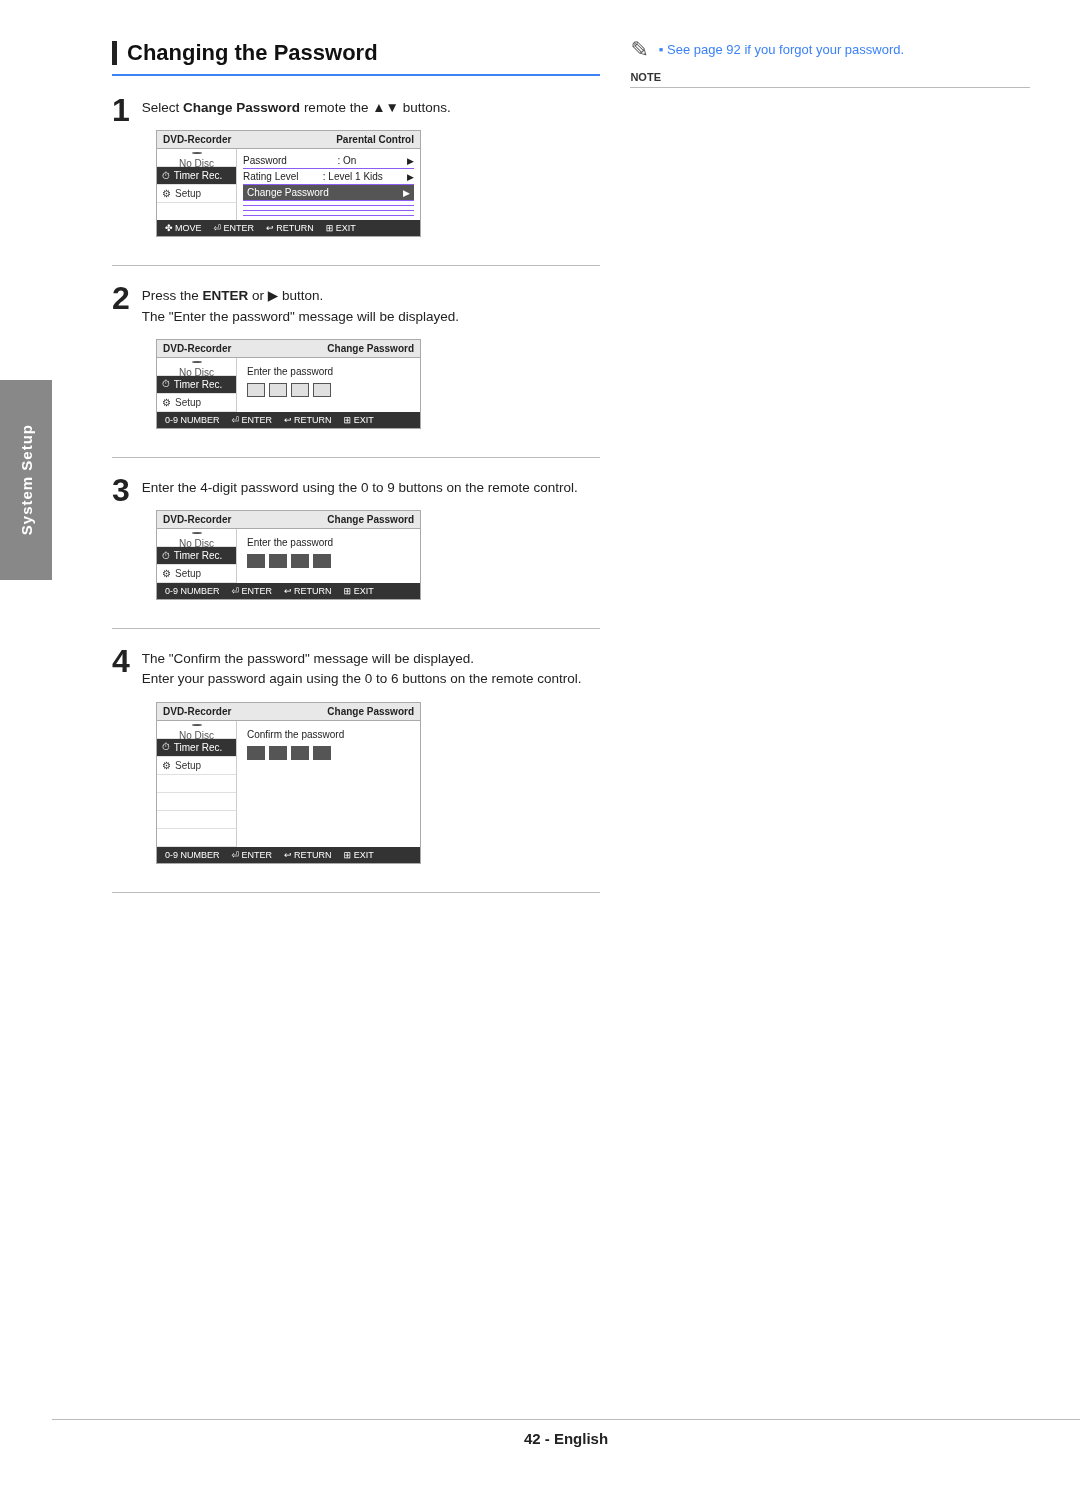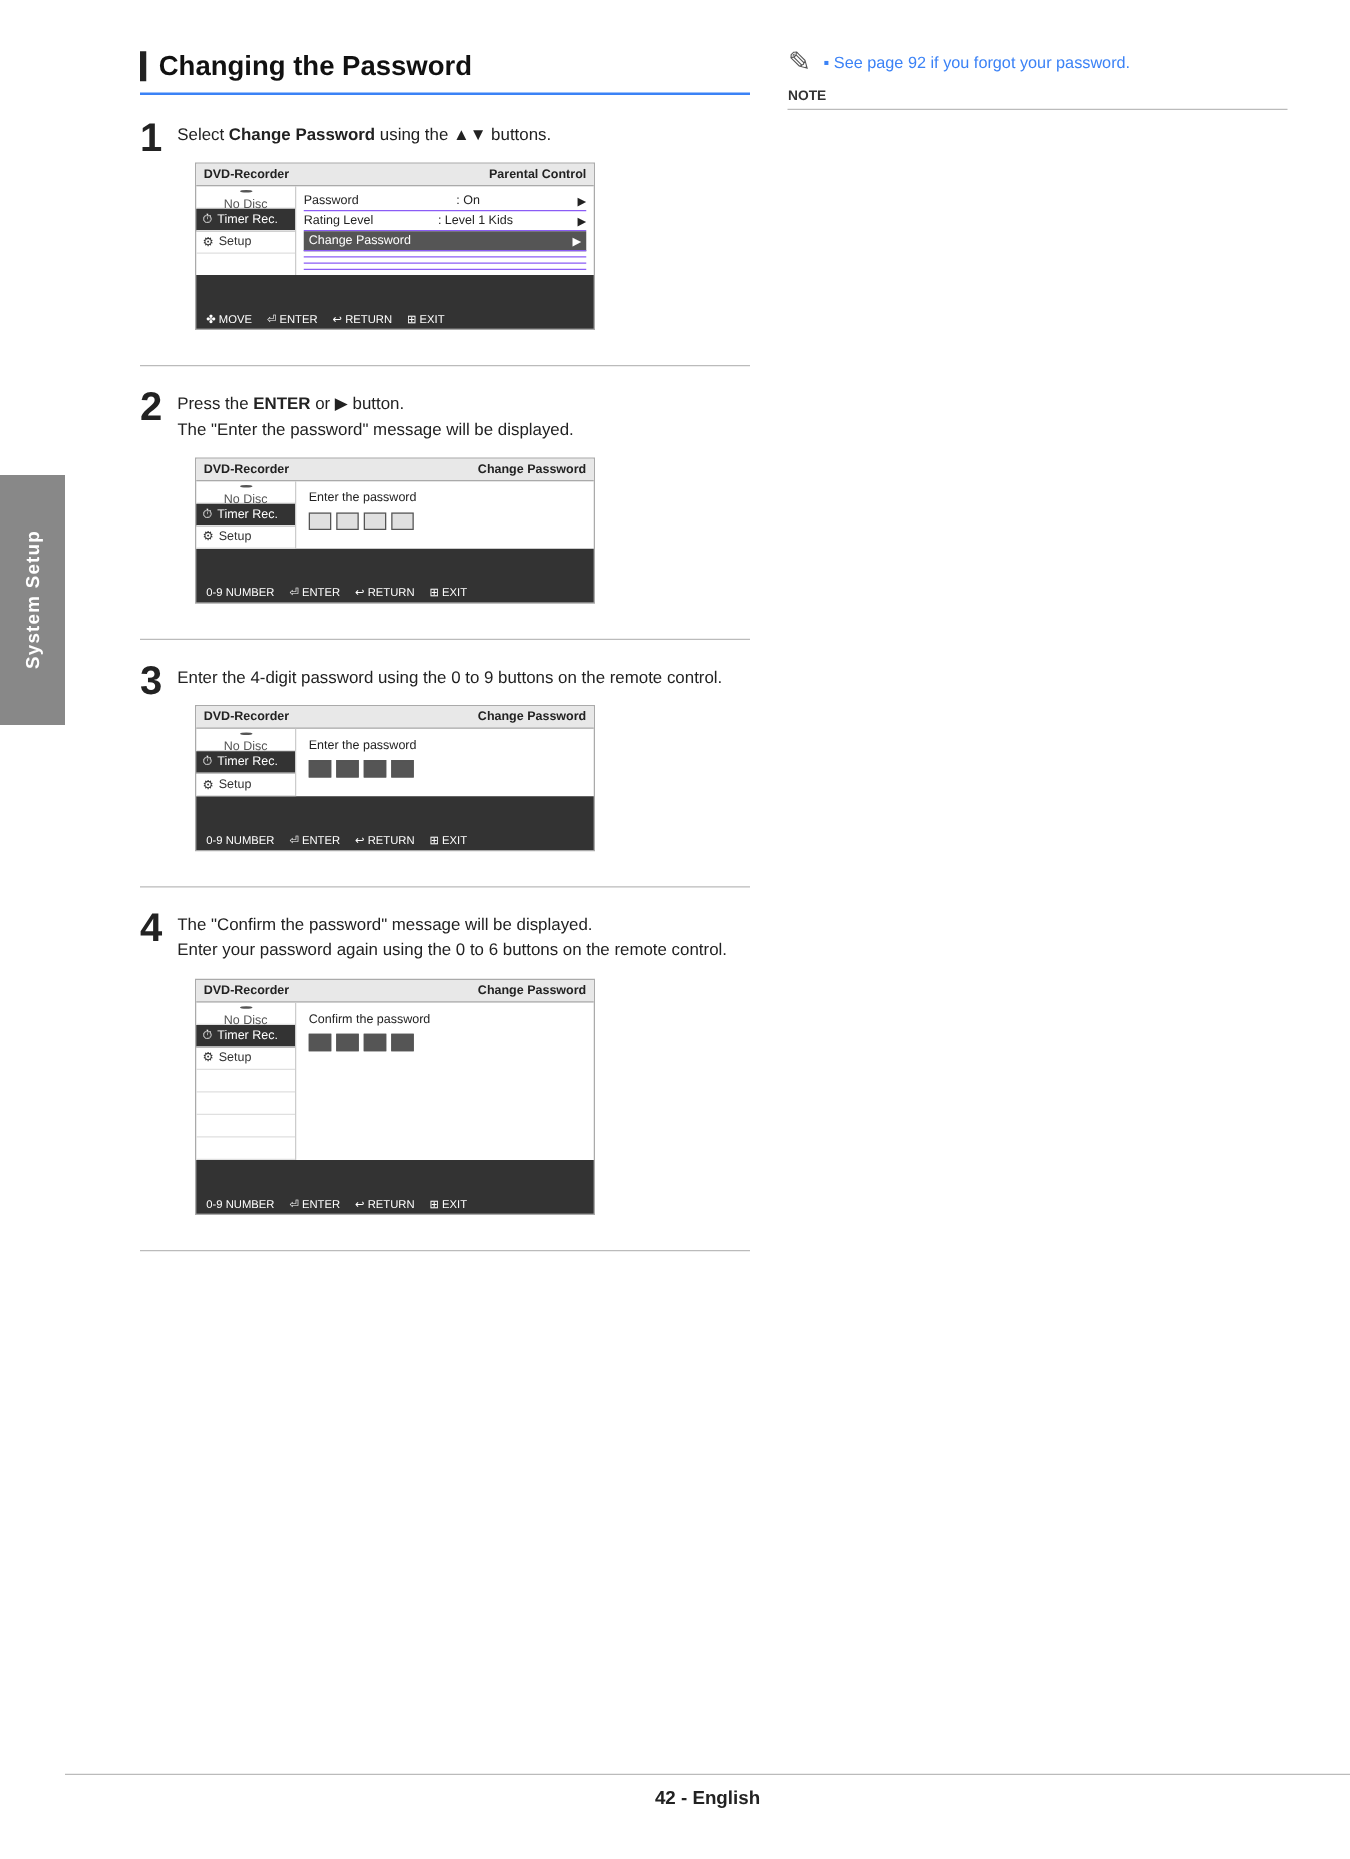--- a/index.html
+++ b/index.html
@@ -112,21 +112,21 @@
     .step-divider {
       border: none;
       border-top: 1px solid #bbb;
       margin: 20px 0 20px 0;
     }
 
     
     .dvd-screen {
       background: #fff;
       border: 1px solid #aaa;
-      width: 320px;
+      width: 265px;
       margin: 12px 0 0 44px;
       font-size: 10px;
     }
 
     .dvd-header {
       display: flex;
       justify-content: space-between;
       background: #e8e8e8;
       padding: 3px 6px;
       font-size: 10px;
@@ -195,21 +195,20 @@
       font-size: 9px;
       display: flex;
       gap: 12px;
       align-items: center;
     }
 
     .dvd-footer span {
       display: flex;
       align-items: center;
       gap: 3px;
-      margin-top: 27px;
     }
 
     
     .dvd-password-area {
       padding: 8px 10px;
     }
 
     .dvd-password-label {
       font-size: 10px;
       font-weight: normal;
@@ -320,21 +319,21 @@
       <div class="left-col">
 
         <div class="section-title">
           <span class="title-bar"></span>
           <span>Changing the Password</span>
         </div>
 
         <div class="step">
           <span class="step-number">1</span>
           <div class="step-text">
-            Select <b>Change Password</b> <span>using the ▲▼ buttons.</span>
+            Select <b>Change Password</b> <span>remote the ▲▼ buttons.</span>
           </div>
 
           <div class="dvd-screen">
             <div class="dvd-header">
               <span>DVD-Recorder</span>
               <span class="right-label">Parental Control</span>
             </div>
             <div class="dvd-body">
               <div class="dvd-left-menu">
                 <div class="dvd-no-disc">

